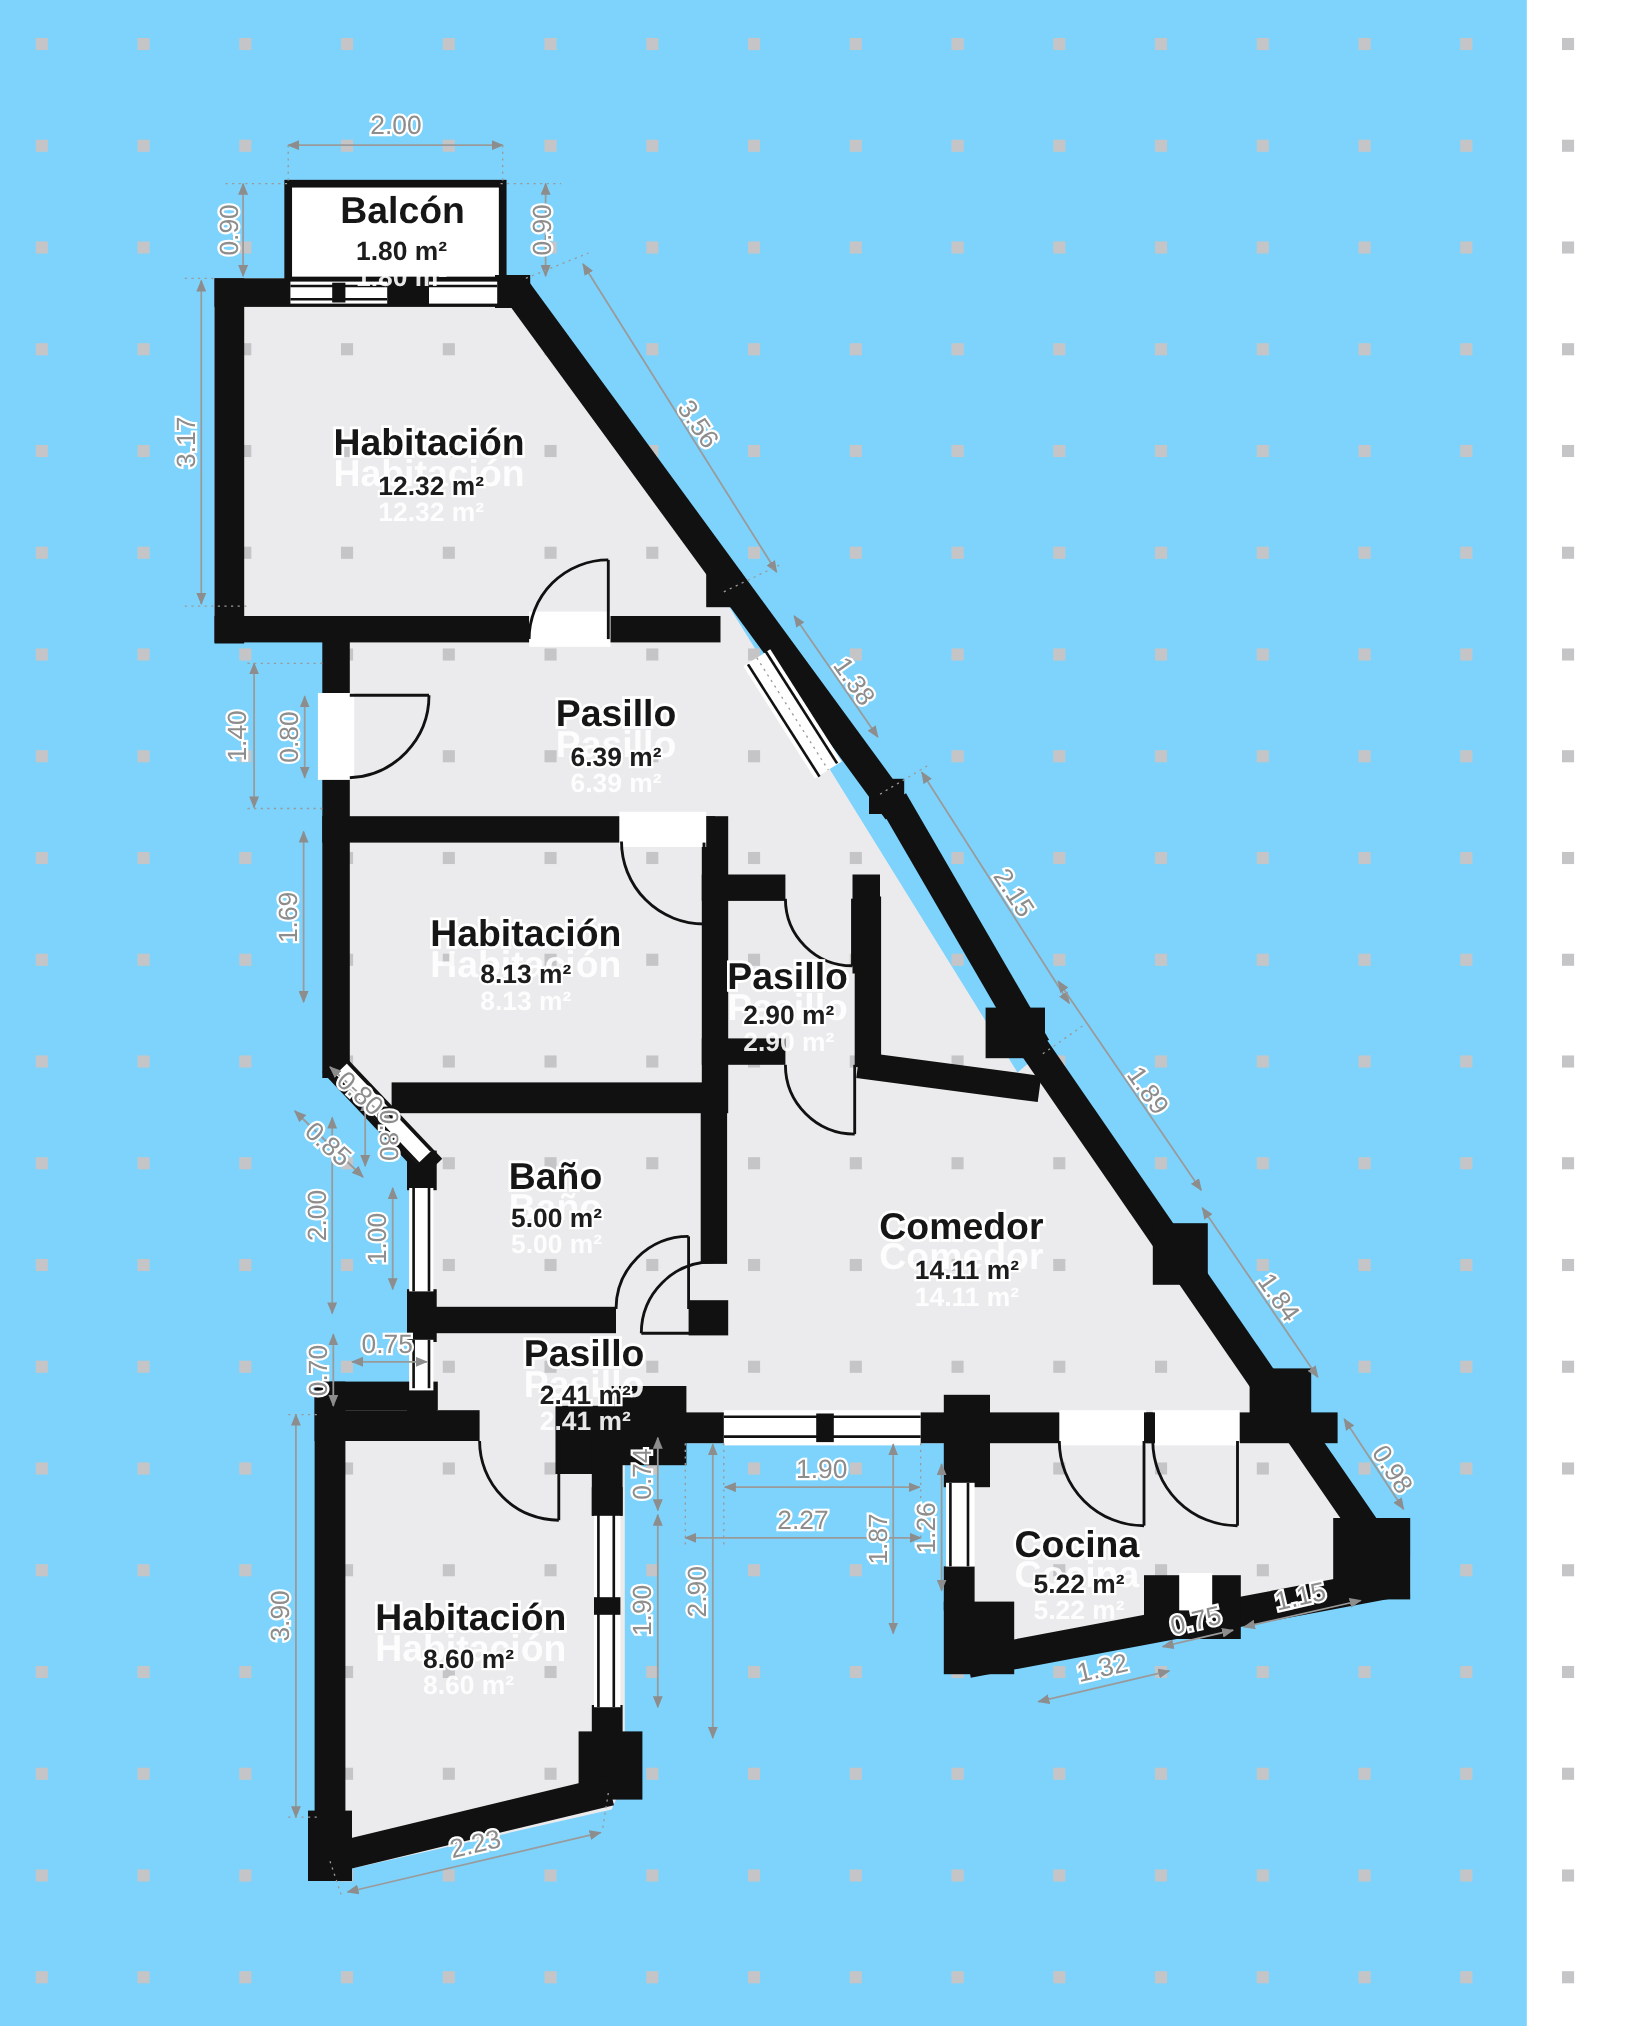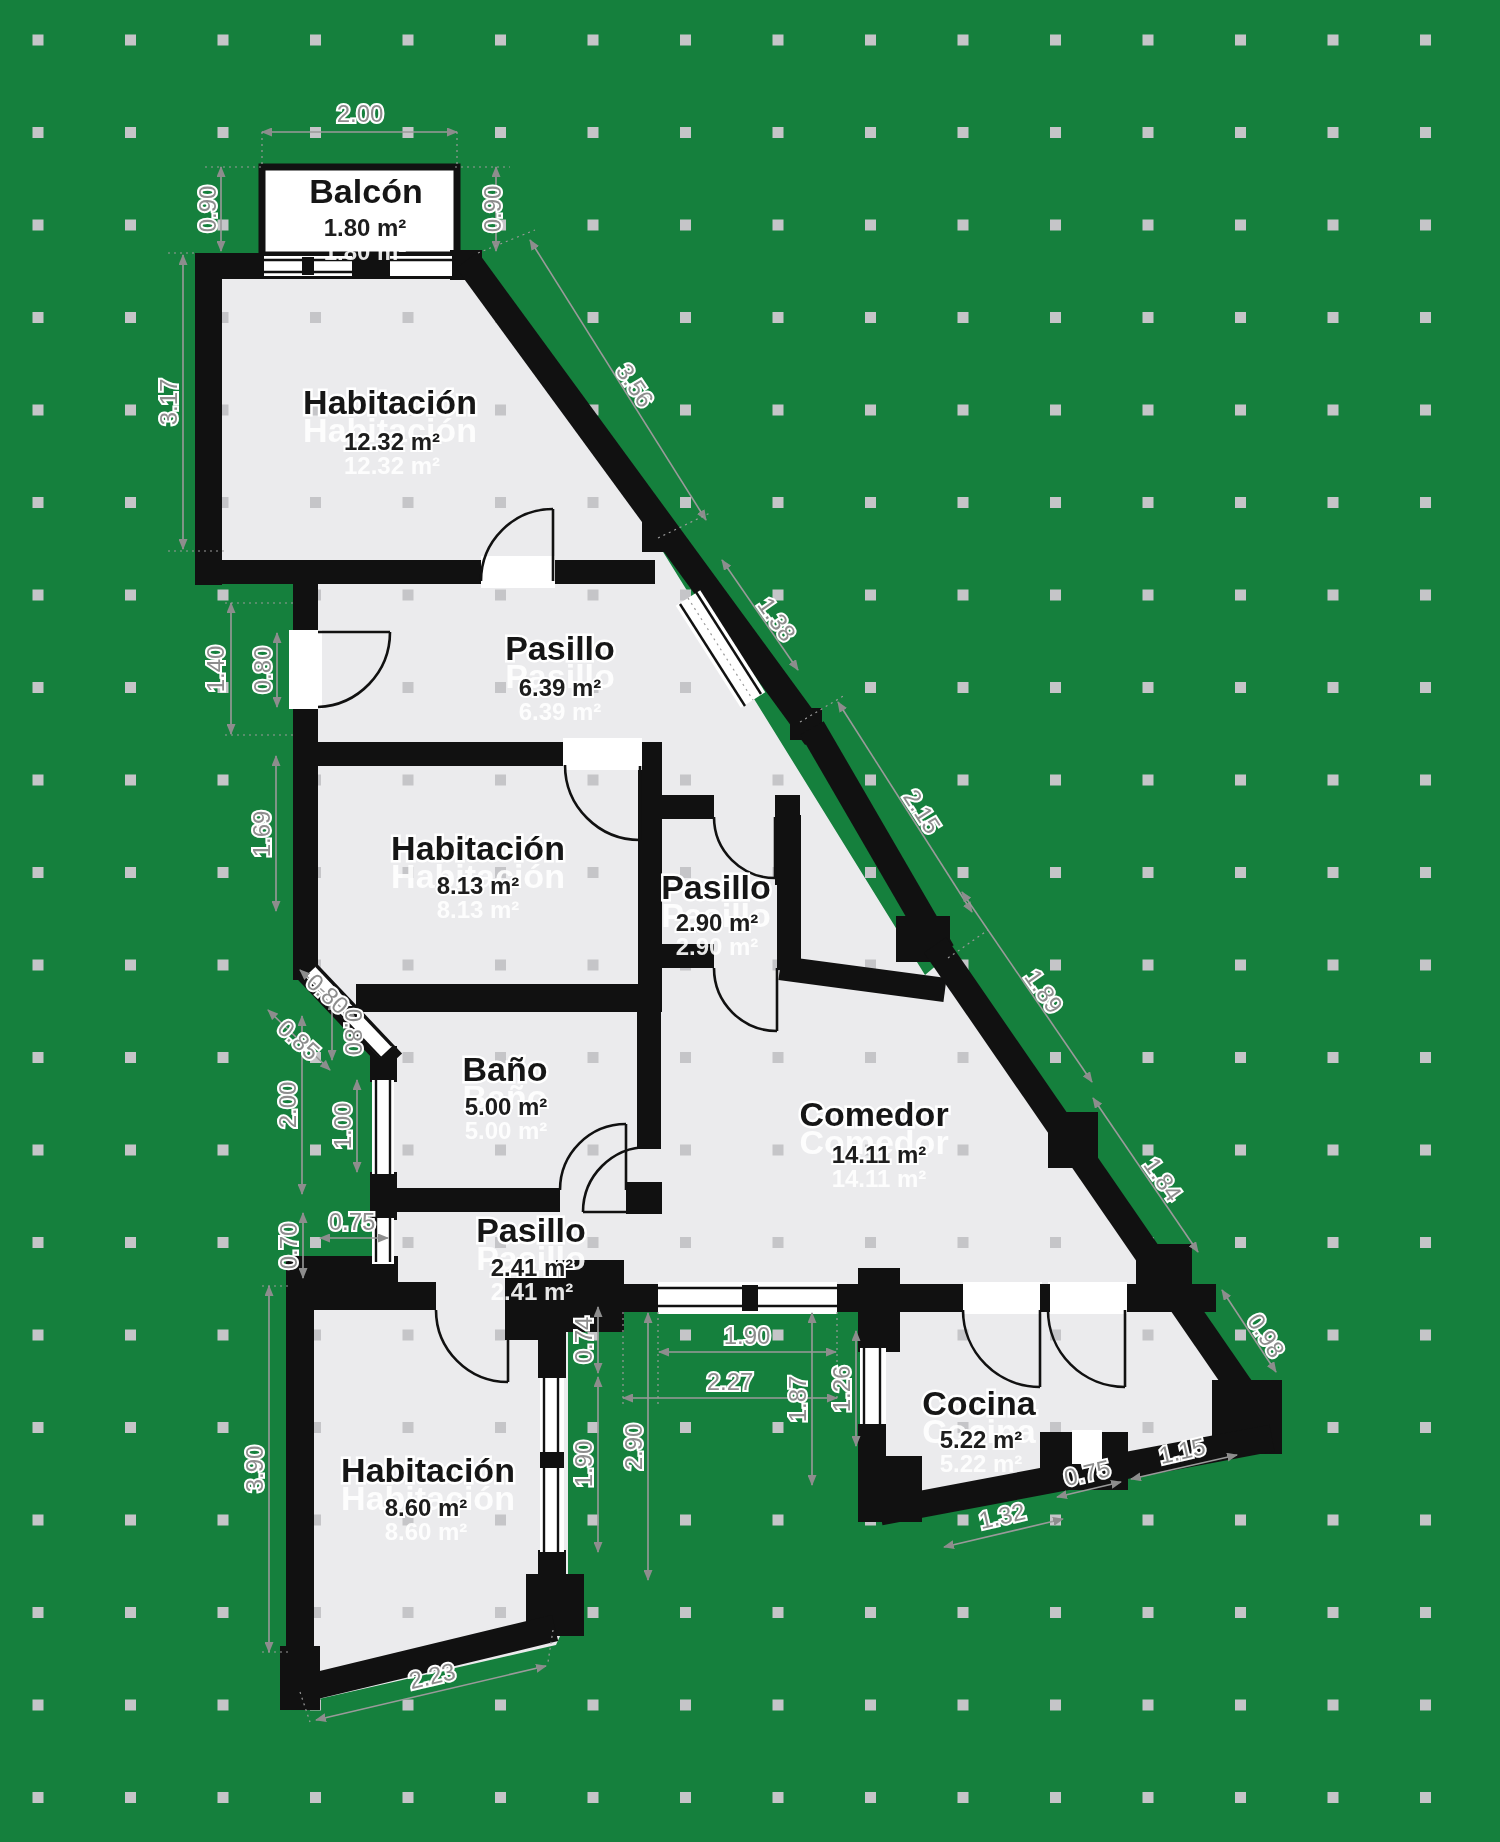--- a/index.html
+++ b/index.html
@@ -1,16 +1,16 @@
 <!DOCTYPE html>
 <html><head>
 <meta charset="utf-8">
 <style>
   html,body{margin:0;padding:0;background:#ffffff;}
-  .plan-wrap{width:1500px;height:1842px;position:relative;background:#15803d;}
+  .plan-wrap{width:1388px;height:1842px;position:relative;background:#7dd3fc;}
   svg{display:block;}
   text{font-family:"Liberation Sans","DejaVu Sans",sans-serif;}
   .room-name{font-size:34px;font-weight:bold;fill:#161616;stroke:#ffffff;stroke-width:5px;paint-order:stroke;text-anchor:middle;}
   .room-name-echo{font-size:34px;font-weight:bold;fill:#ffffff;text-anchor:middle;opacity:0.9;}
   .room-area{font-size:24px;font-weight:bold;fill:#1d1d1d;stroke:#ffffff;stroke-width:4px;paint-order:stroke;text-anchor:middle;}
   .room-area-echo{font-size:24px;font-weight:bold;fill:#ffffff;text-anchor:middle;opacity:0.9;}
   .dim-label{font-size:24px;fill:#8d8d8d;stroke:#ffffff;stroke-width:4px;paint-order:stroke;text-anchor:middle;}
   .w{fill:#111111;}
   .wl{stroke:#111111;fill:none;}
   .gap{fill:#ffffff;}

